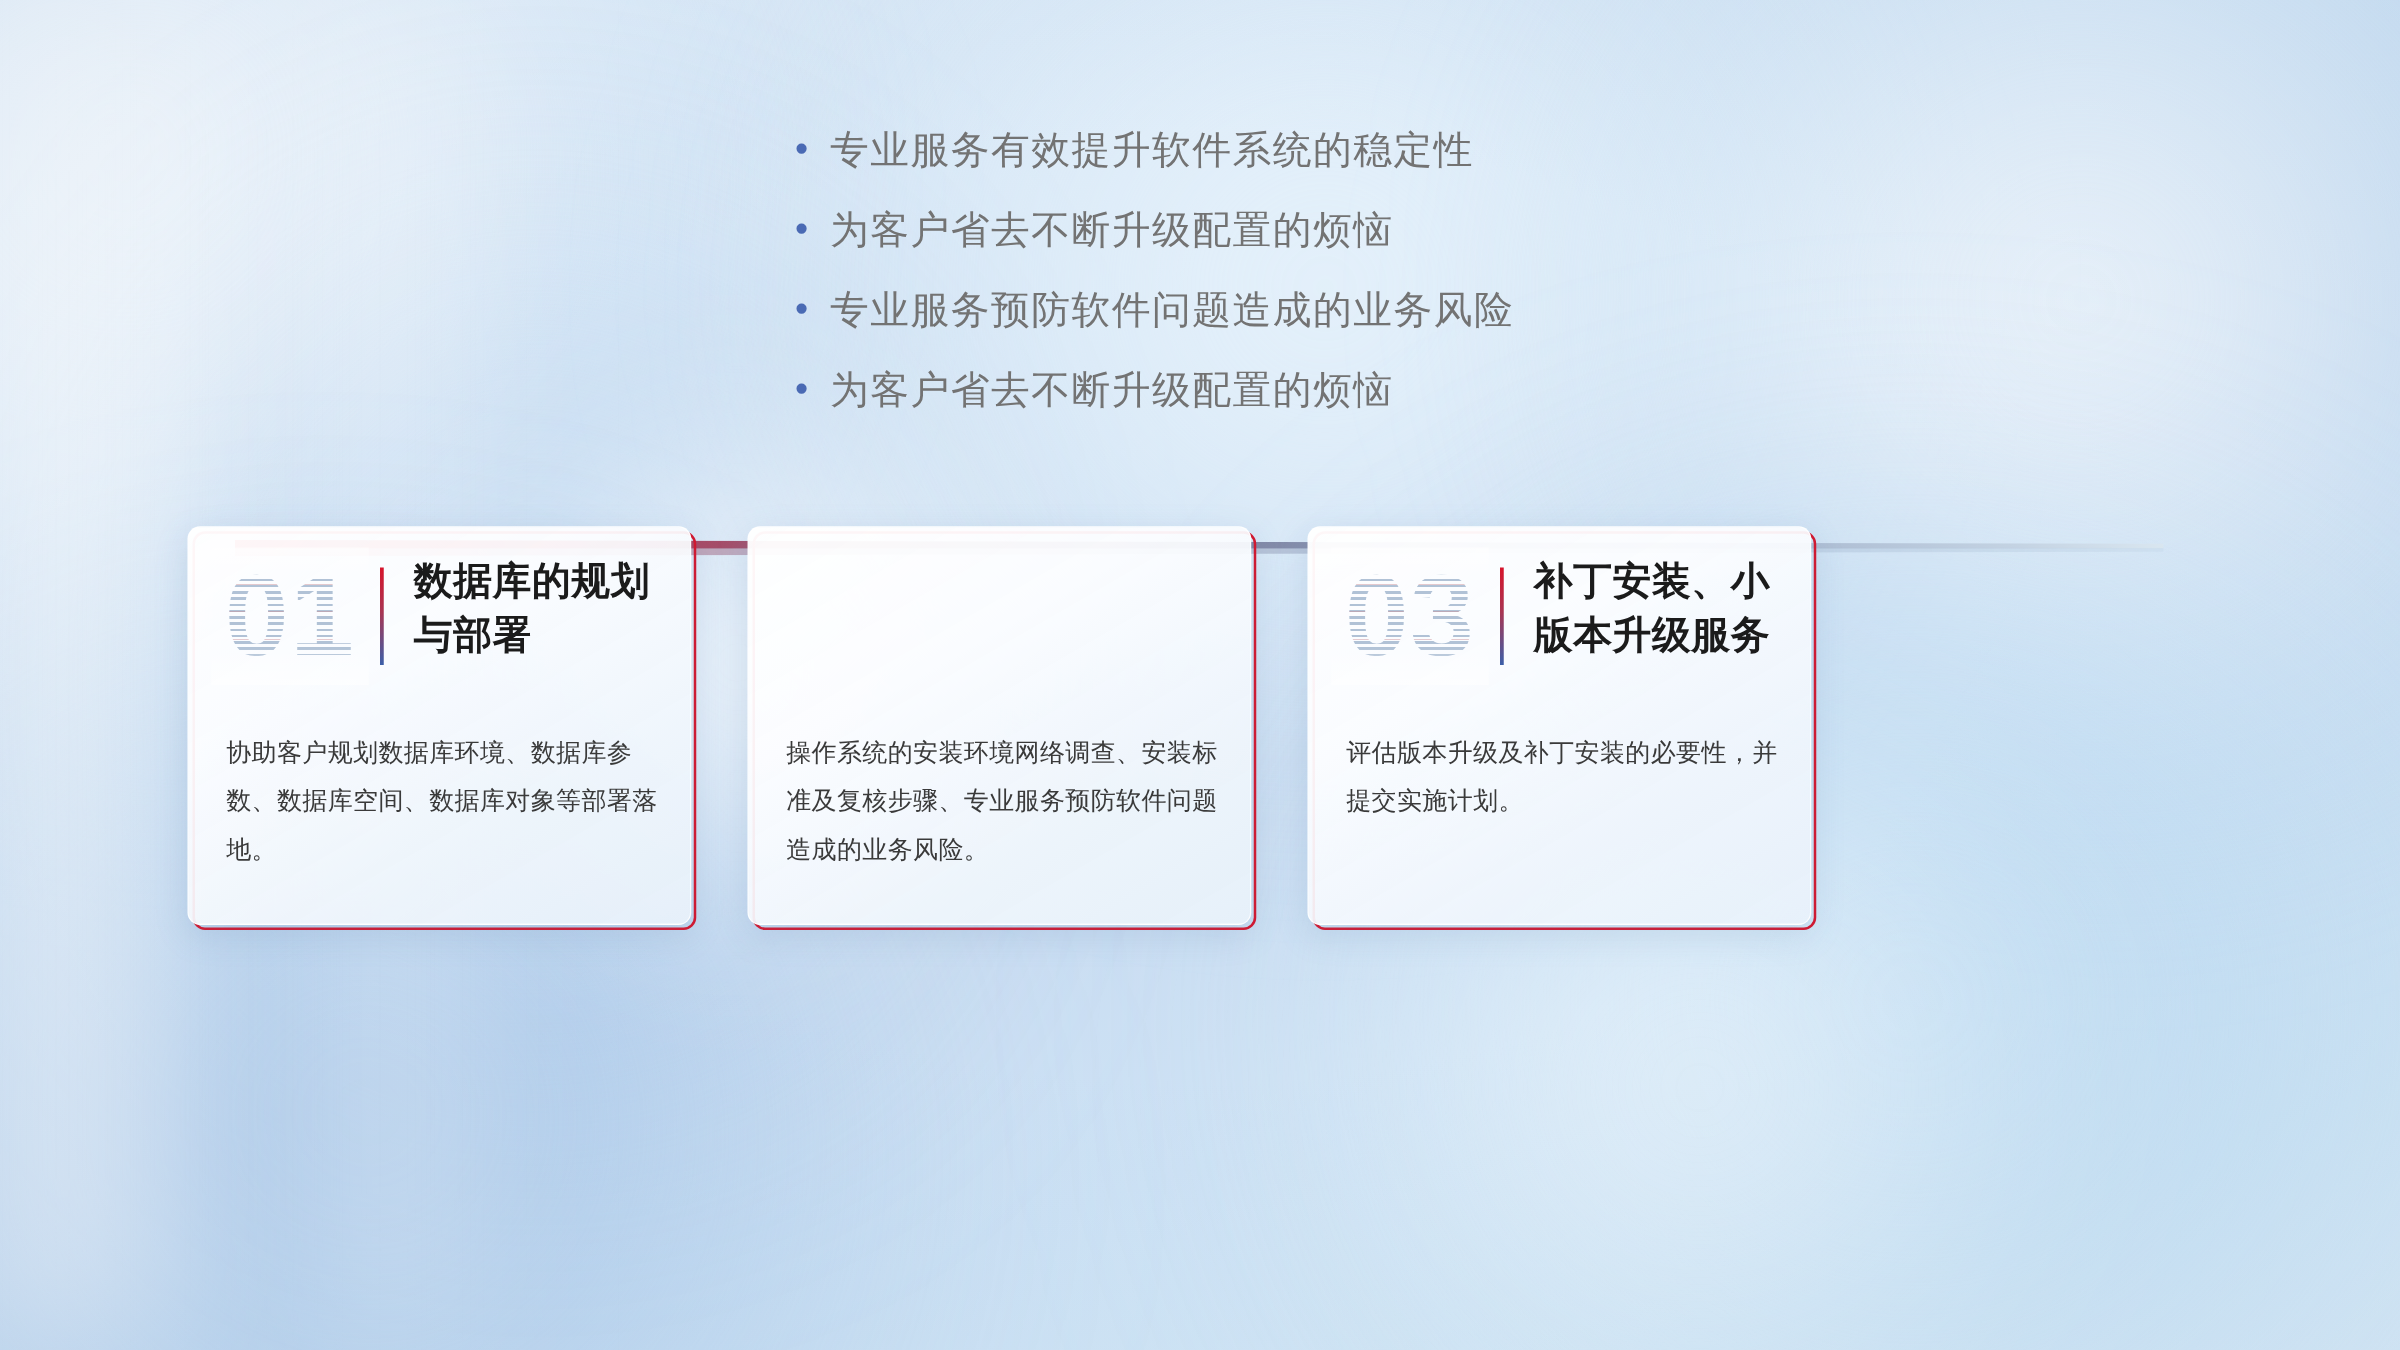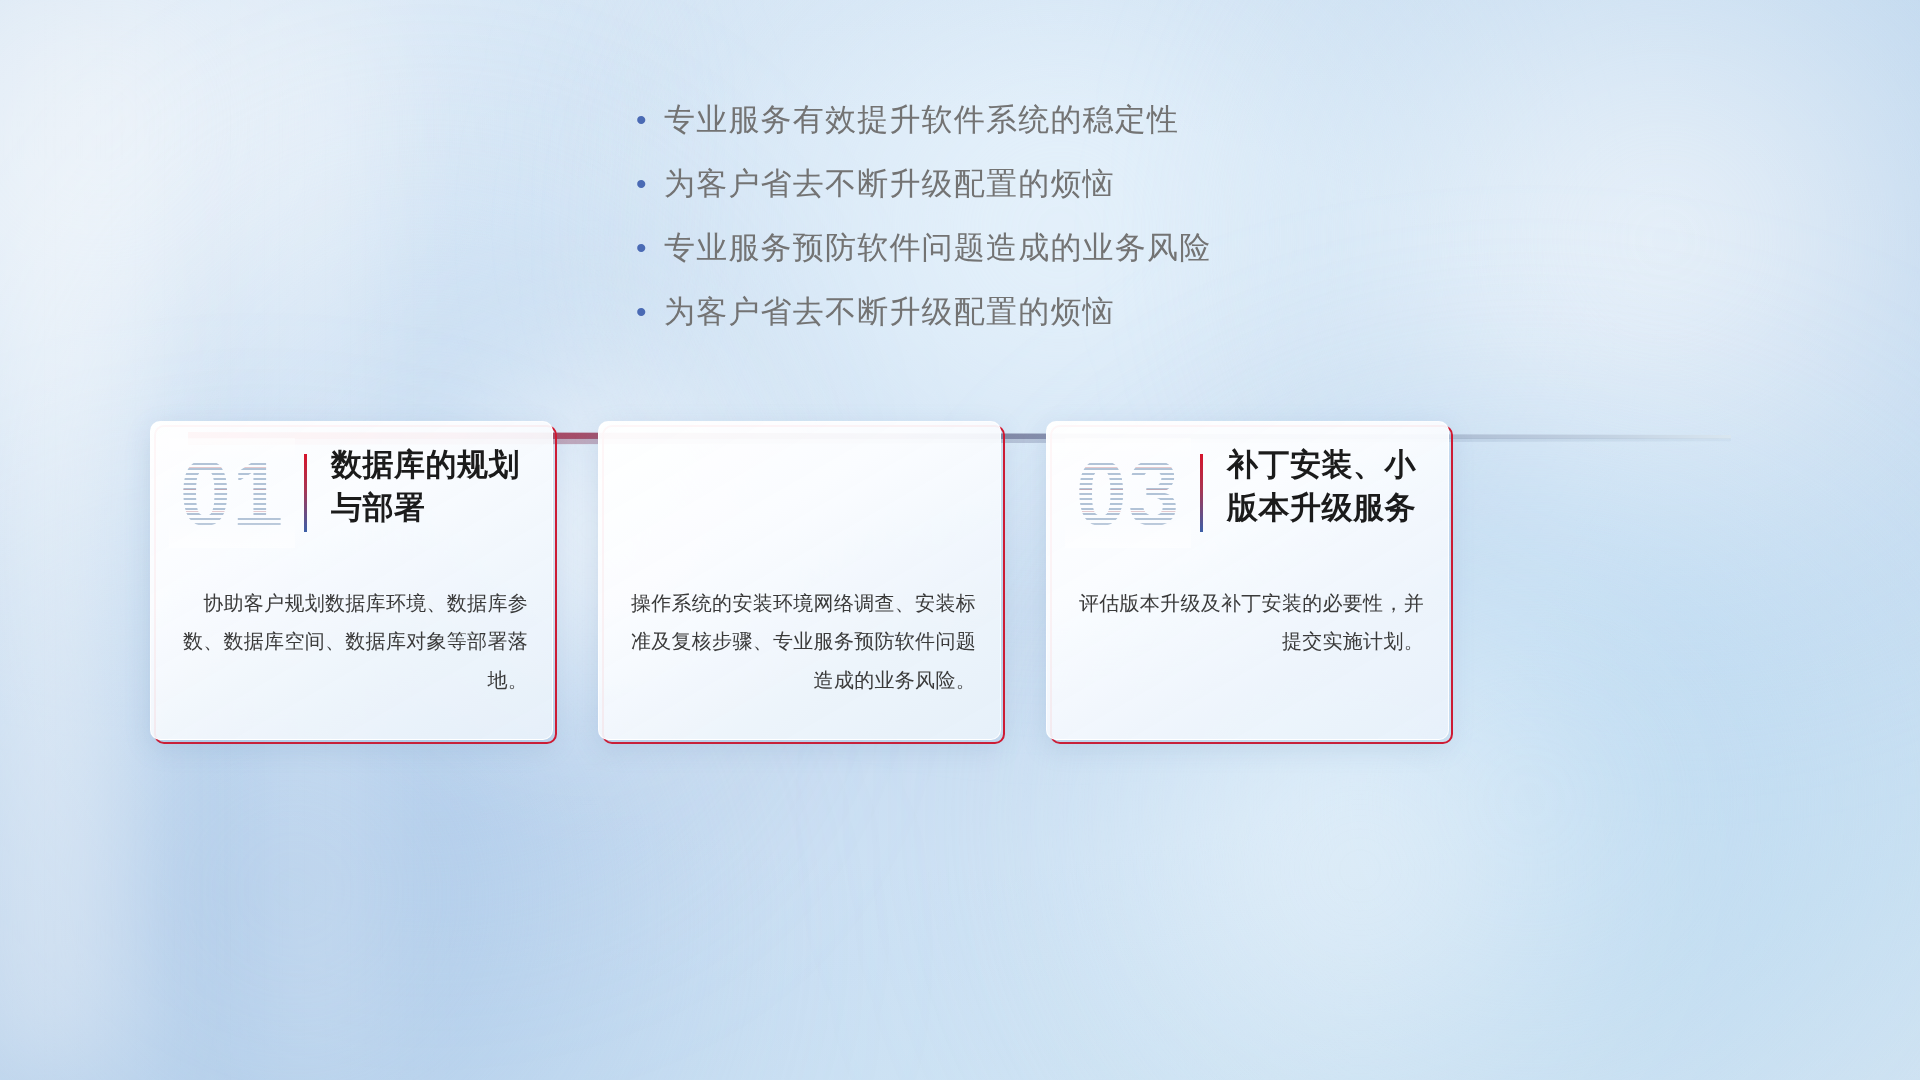--- a/index.html
+++ b/index.html
@@ -140,21 +140,20 @@
   }
   .card-title{
     position:absolute; left:180px; top:22px; width:210px;
     font-size:31px; font-weight:700; color:#1b1b1b;
     line-height:1.38; letter-spacing:.5px;
   }
   .card-body{
     position:absolute; left:30px; top:162px; right:24px;
     font-size:20px; color:#3a3a3a; line-height:1.92;
     letter-spacing:.3px;
-    text-align:right;
   }
 </style>
 </head>
 <body>
 
 <div id="bg">
   <div class="bg-base"></div>
   <div class="glow g1"></div>
   <div class="glow g2"></div>
   <div class="glow g3"></div>

